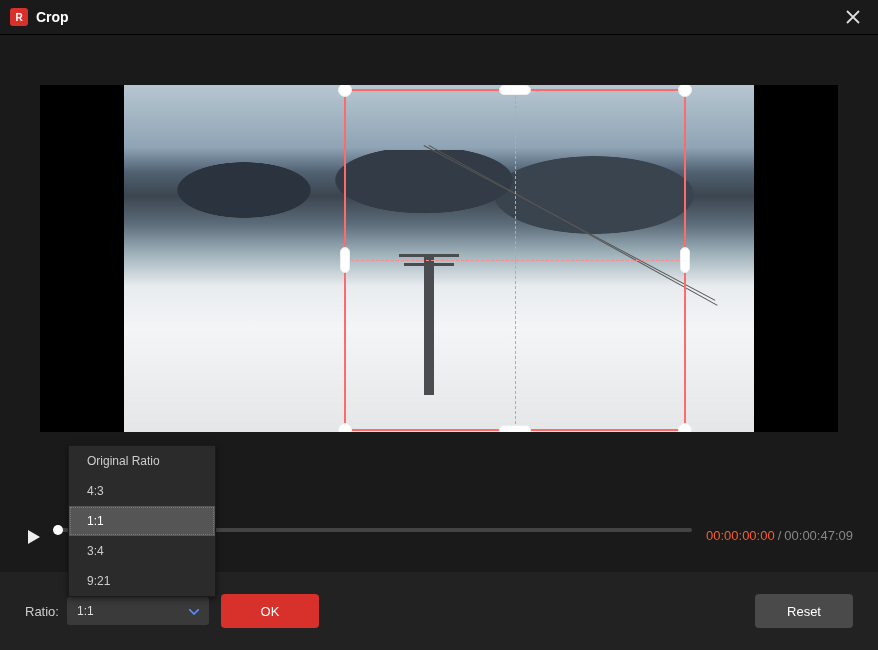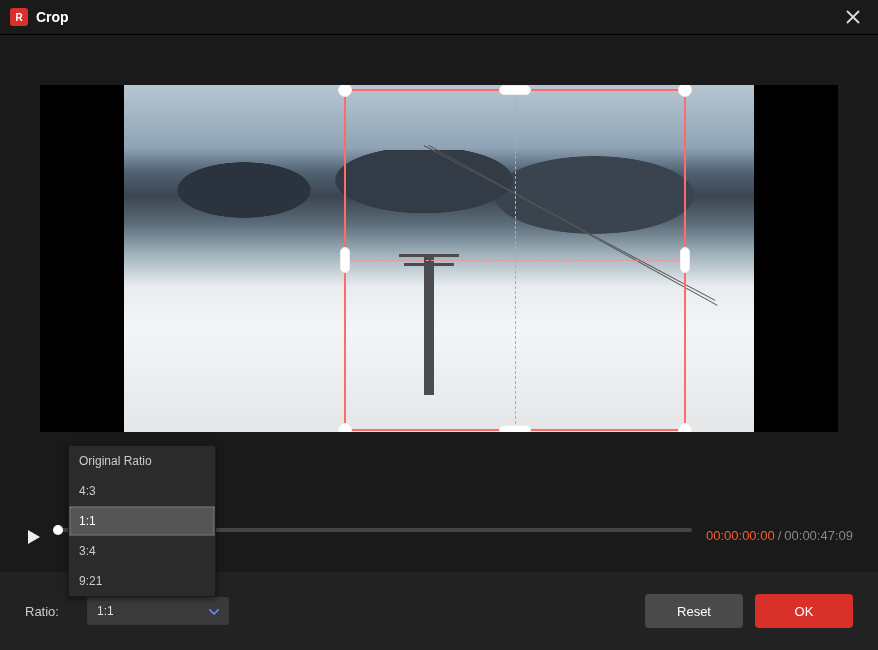--- a/index.html
+++ b/index.html
@@ -171,21 +171,21 @@
   
   .bottom {
     position:absolute;
     left:0; right:0; bottom:0;
     height:78px;
     background:#222;
     display:flex;
     align-items:center;
     padding:0 25px;
   }
-  .ratio-label { color:#ccc; font-size:13px; margin-right:28px; }
+  .ratio-label { color:#ccc; font-size:13px; margin-right:8px; }
   .ratio-select {
     width:142px; height:28px;
     background:#3a3a3a;
     border-radius:3px;
     display:flex; align-items:center;
     padding:0 10px;
     font-size:12px; color:#ddd;
     cursor:pointer;
   }
   .ratio-select .chev { margin-left:auto; color:#5a8cff; }
@@ -206,21 +206,21 @@
     position:absolute;
     left:68px;
     bottom:53px;
     width:148px;
     background:#2b2b2b;
     border:1px solid #1a1a1a;
     box-shadow:0 2px 6px rgba(0,0,0,.5);
     z-index:10;
   }
   .dropdown .item {
-    padding:8px 10px;
+    padding:8px 18px;
     font-size:12px;
     color:#ccc;
     cursor:pointer;
   }
   .dropdown .item.selected {
     background:#555;
     outline:1px dotted #777;
     outline-offset:-2px;
     color:#fff;
   }
@@ -277,22 +277,22 @@
 <div class="bottom">
   <span class="ratio-label">Ratio:</span>
   <div class="ratio-select">
     <span>1:1</span>
     <span class="chev">
       <svg width="10" height="6" viewBox="0 0 10 6">
           <path d="M0 0 L5 5 L10 0" stroke="#5a8cff" stroke-width="1.6" fill="none"></path>
         </svg>
     </span>
   </div>
+  <button class="btn ok">OK</button>
   <button class="btn reset">Reset</button>
-  <button class="btn ok">OK</button>
 </div>
 
 <div class="dropdown" id="ratio-dropdown">
     <div class="item">Original Ratio</div>
     <div class="item">4:3</div>
     <div class="item selected">1:1</div>
     <div class="item">3:4</div>
     <div class="item">9:21</div>
   </div>
 

